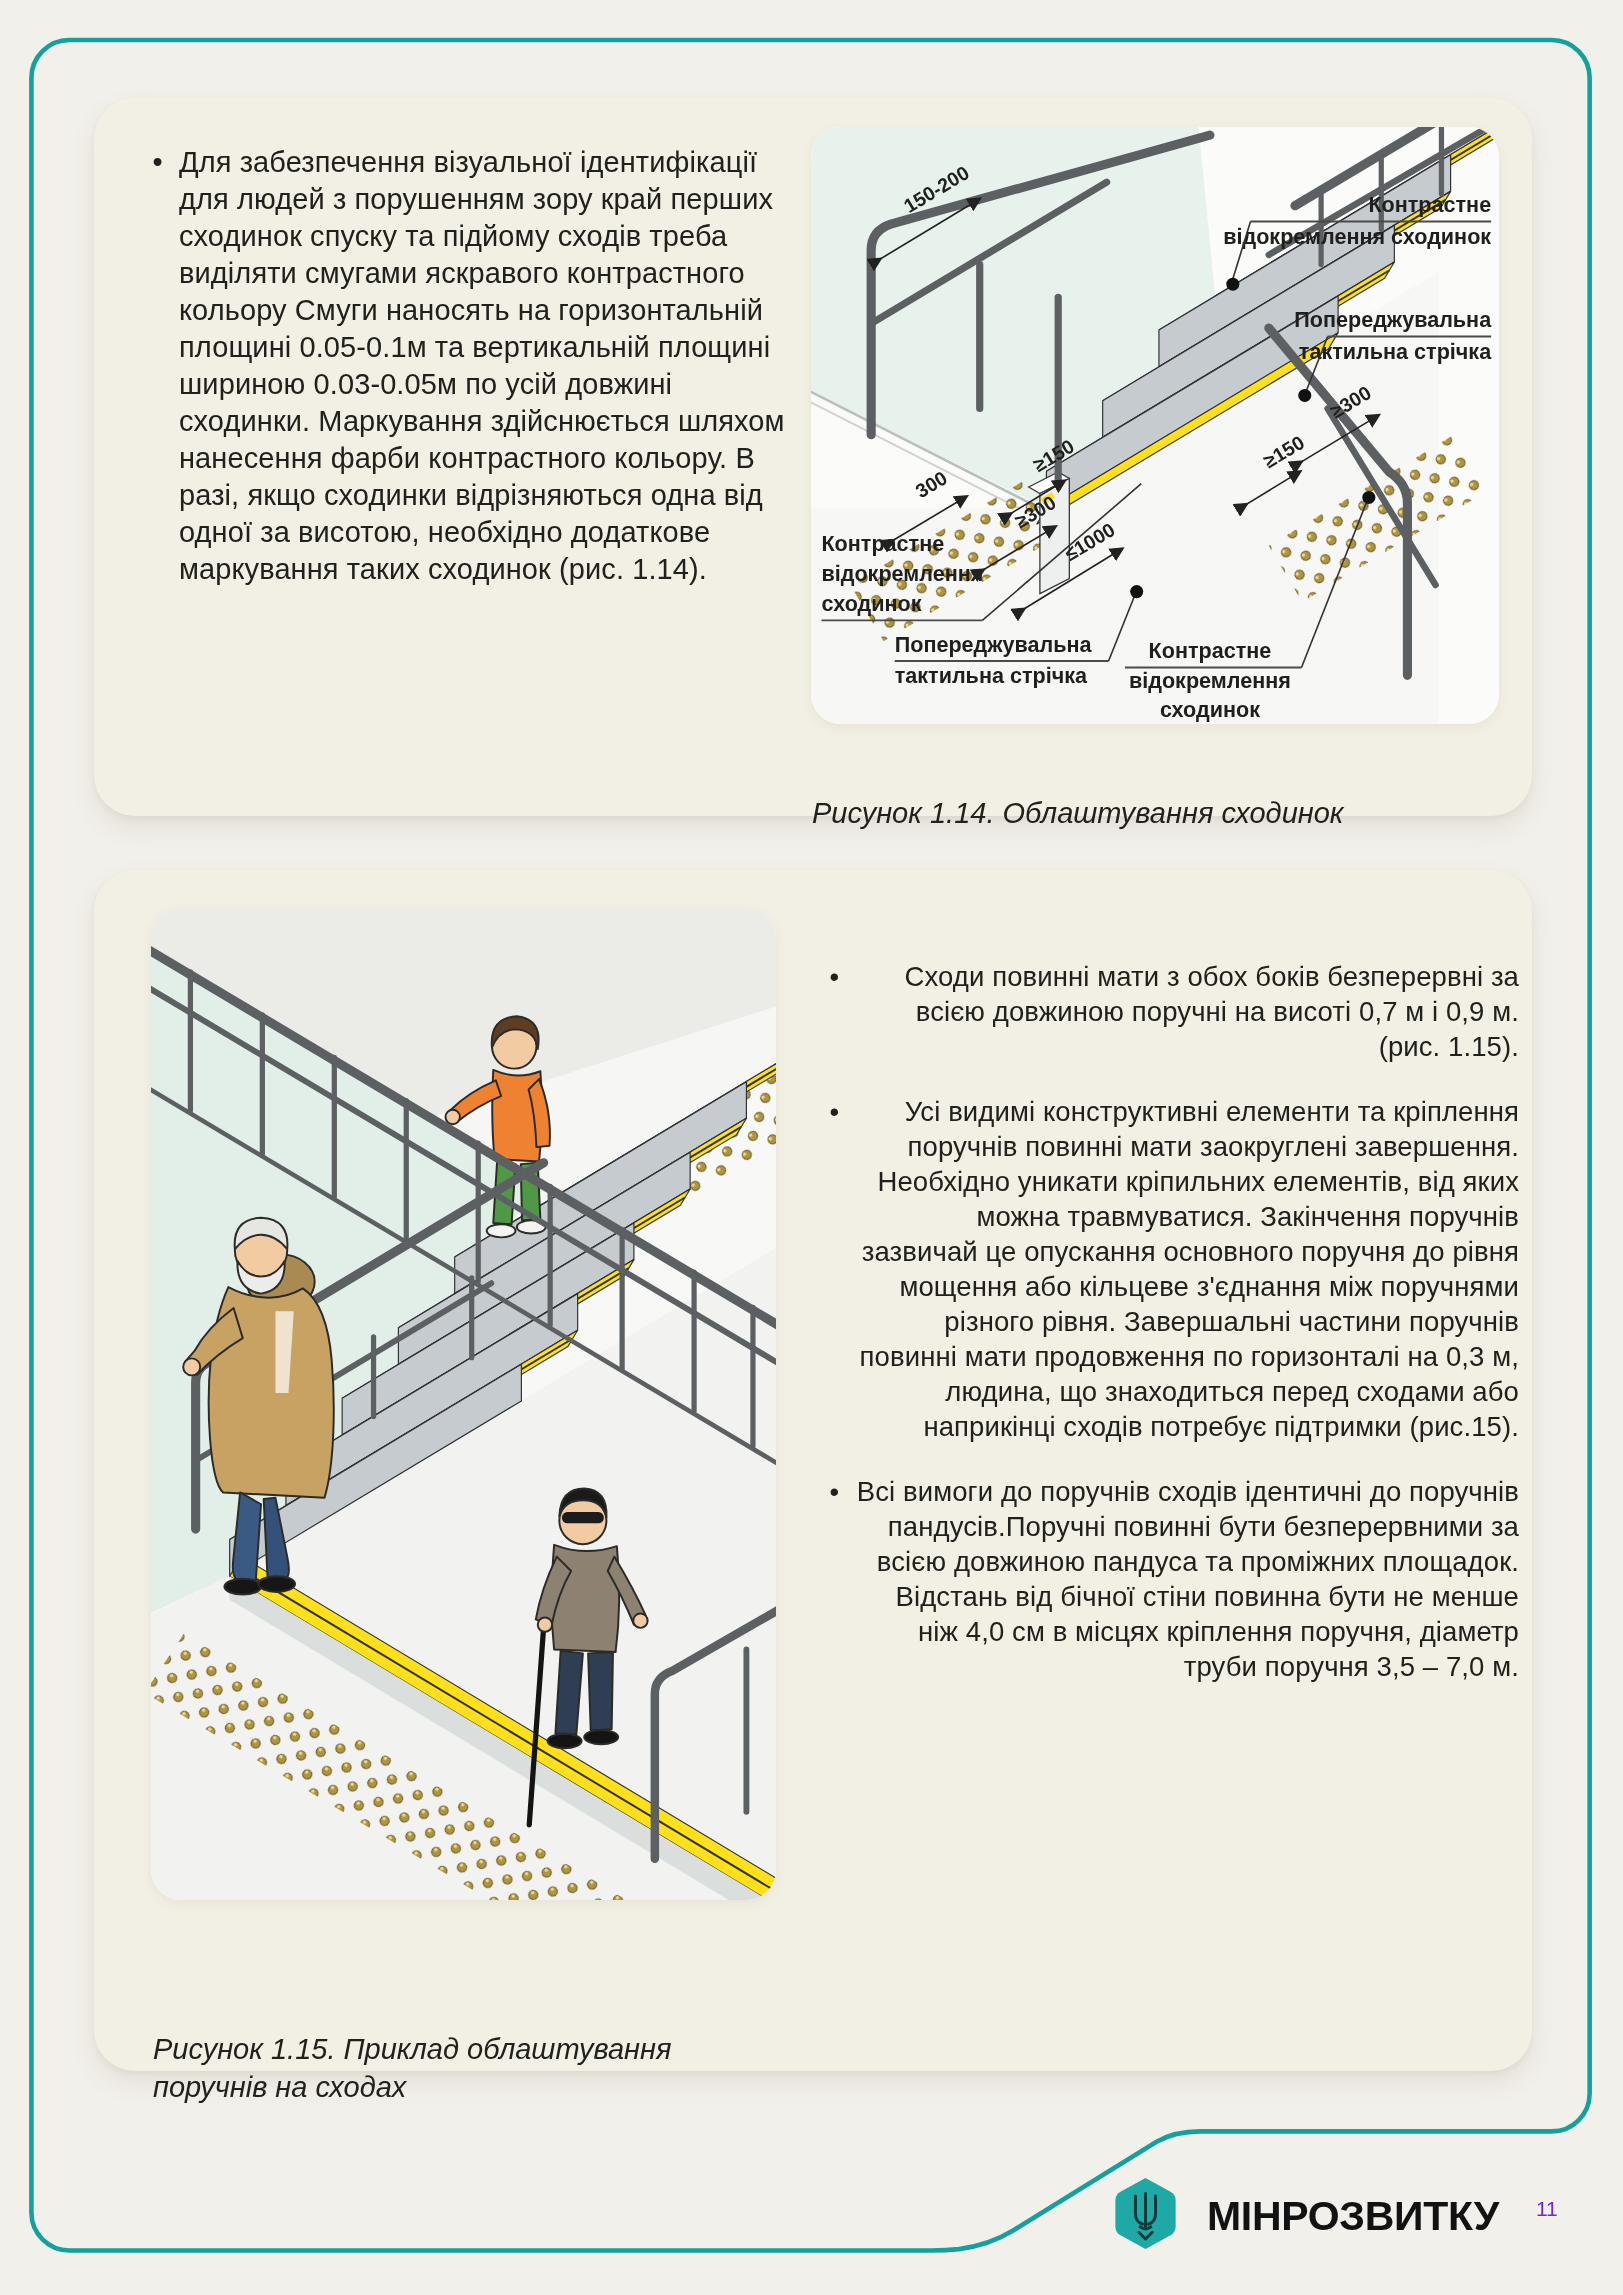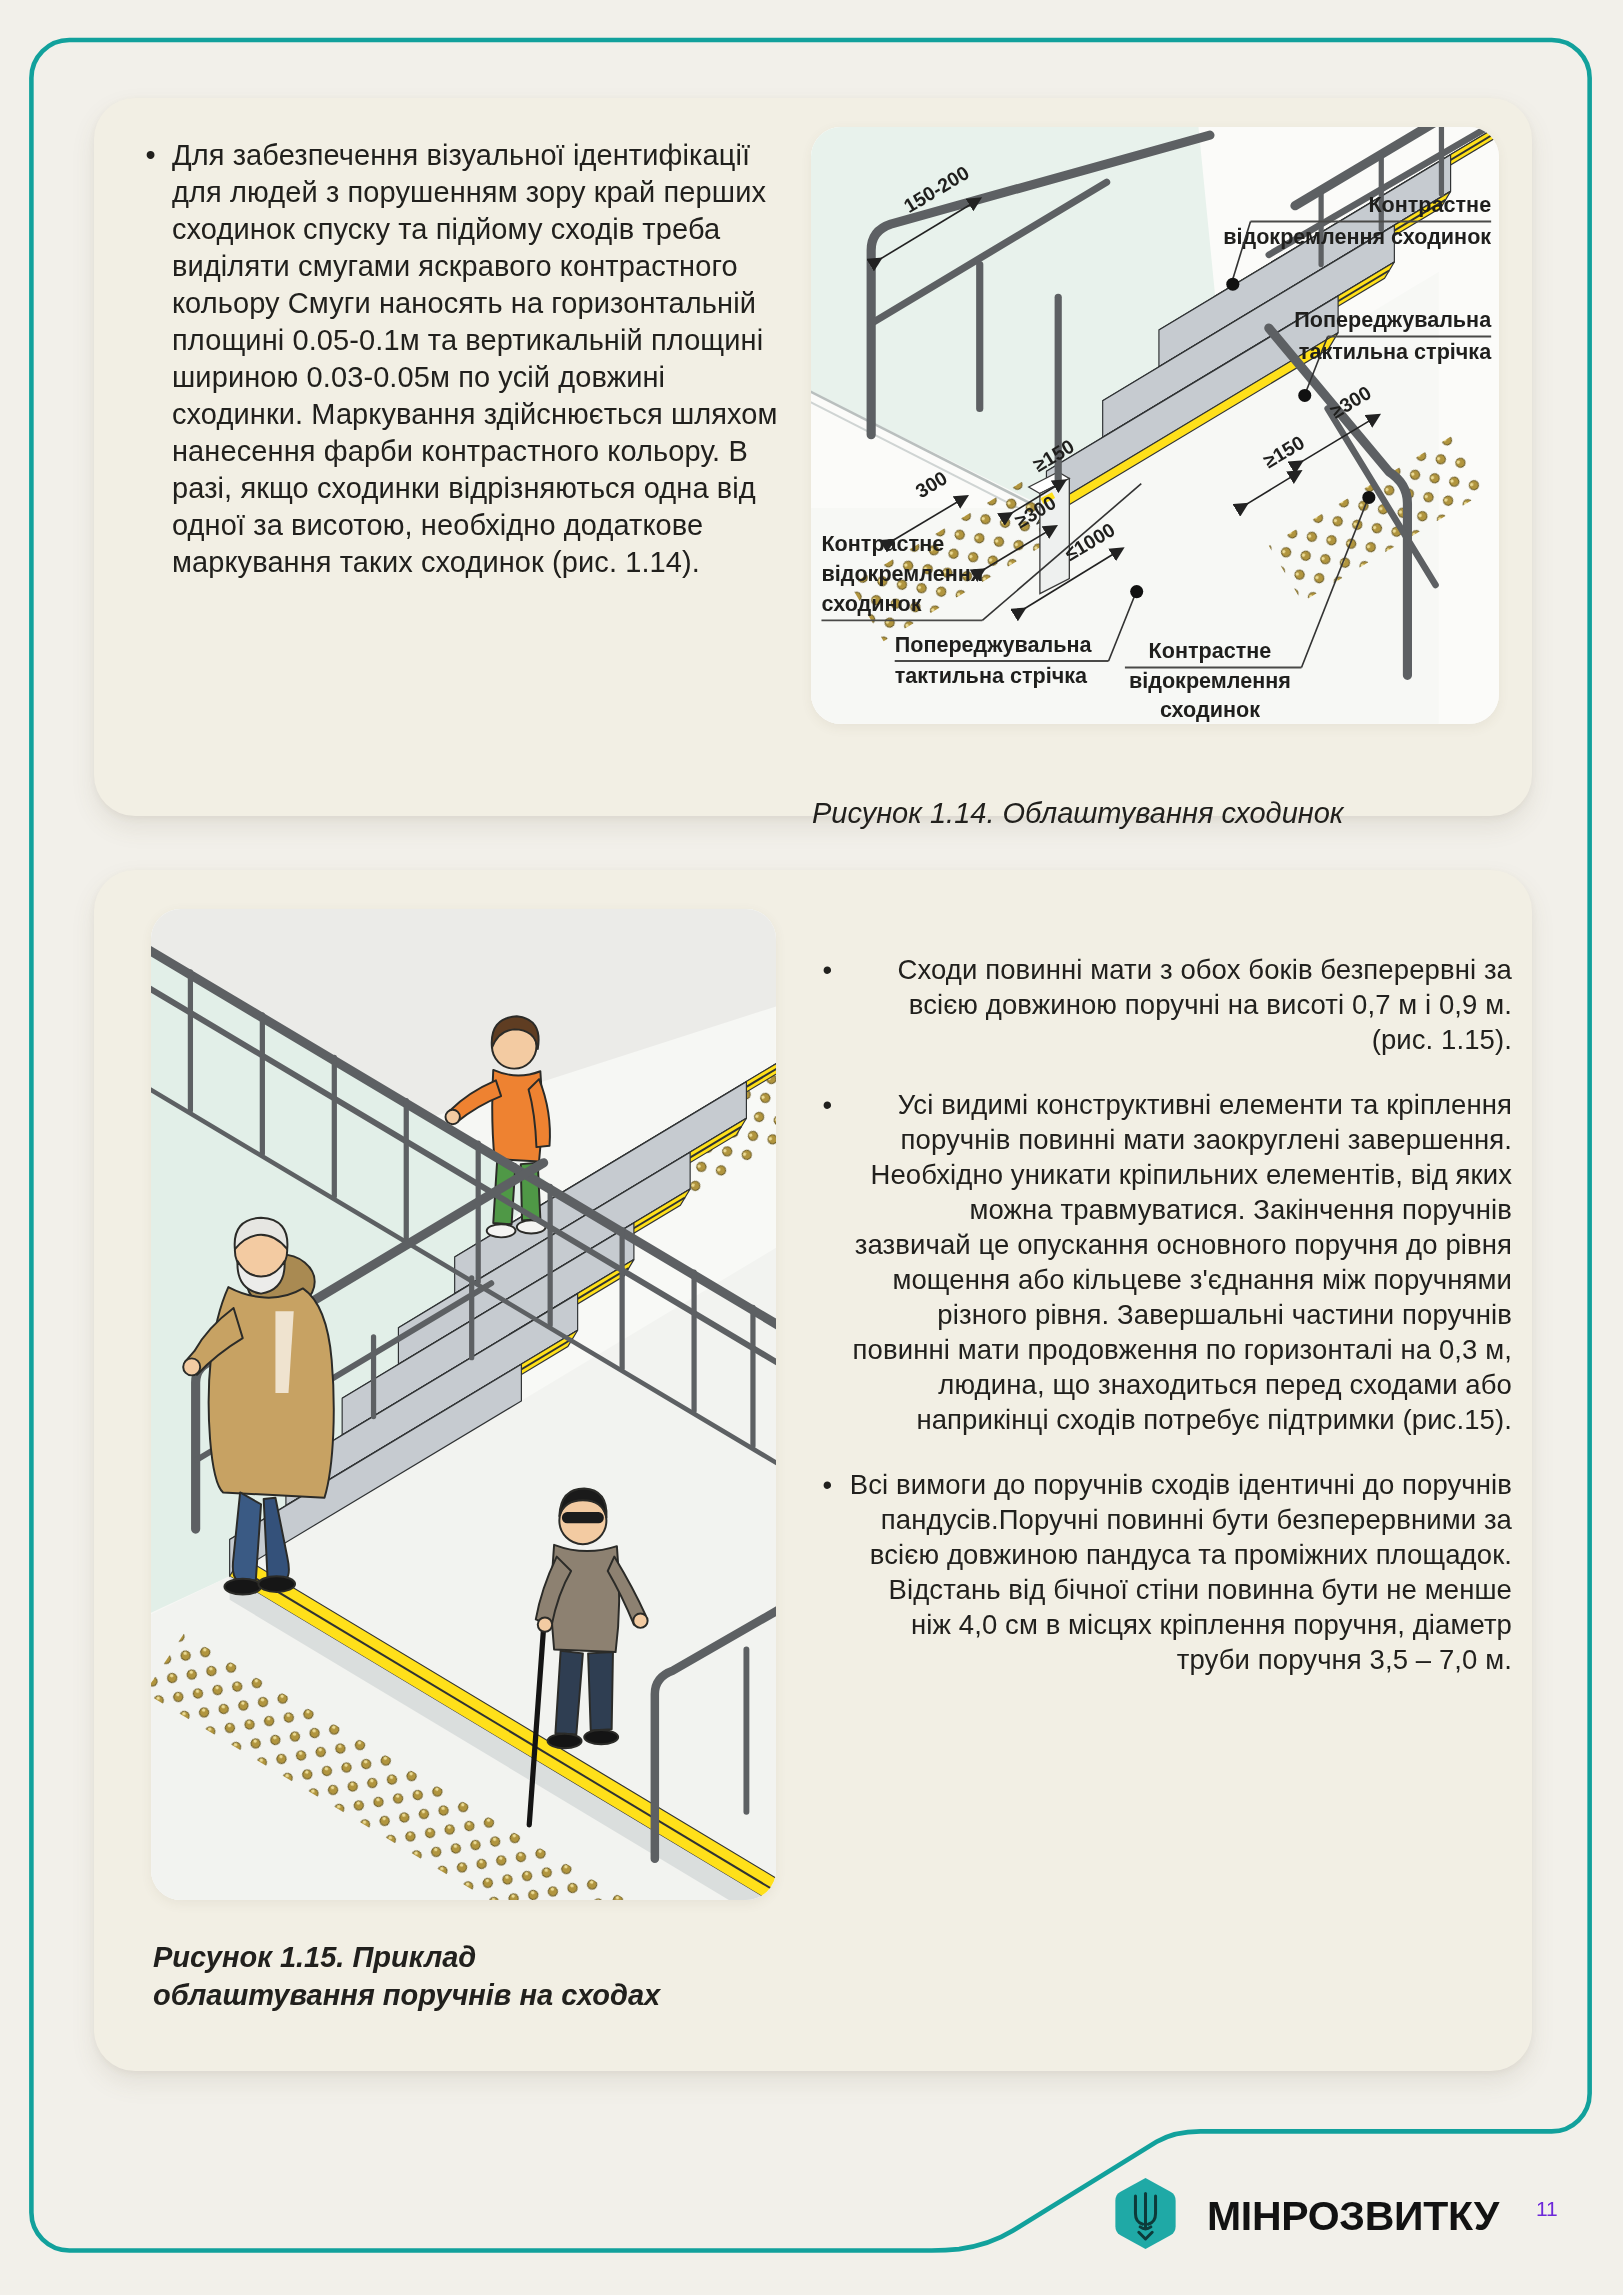--- a/index.html
+++ b/index.html
@@ -9,21 +9,21 @@
   }
   .abs{position:absolute;}
   .card{
     position:absolute;background:#f2efe4;border-radius:41px;
     box-shadow:0 11.8px 25px rgba(95,88,60,.10),0 2.6px 6.5px rgba(95,88,60,.06);
   }
   .figbox{
     position:absolute;background:#fcfcfa;border-radius:30px;overflow:hidden;
     box-shadow:0 3.9px 11.8px rgba(95,88,60,.07);
   }
-  .bullets{list-style:none;margin:5px;padding:0;}
+  .bullets{list-style:none;margin:12px;padding:0;}
   .bullets li{position:relative;padding-left:29px;margin:0 0 30px 0;}
   .bullets li::before{content:"•";position:absolute;left:2.6px;top:0;}
   .txt1{font-size:29px;line-height:37px;letter-spacing:0.1px;}
   .txt2{font-size:27.5px;line-height:35px;letter-spacing:0.1px;text-align:right;}
   .caption{font-style:italic;font-size:29px;line-height:38px;font-weight:500;color:#21201d;margin-top:48px;}
   .brand{font-size:41px;font-weight:800;letter-spacing:-0.3px;color:#121212;}
   .pagenum{font-size:21px;color:#6d28d9;}
   svg text{font-family:"Liberation Sans",sans-serif;}
   .figlbl{font-size:33px;font-weight:600;fill:#1f1f1d;}
   .figdim{font-size:30px;font-weight:600;fill:#1f1f1d;}
@@ -285,21 +285,21 @@
         <path d="M 148,110 Q 178,160 196,200 L 178,214 Q 160,170 138,132 Z" fill="#8d8171"></path>
         <circle cx="188" cy="208" r="11" fill="#f3cba2"></circle>
         <path d="M 66,254 L 58,380 L 90,382 L 100,258 Z" fill="#2f3e52"></path>
         <path d="M 108,258 L 112,376 L 144,374 L 146,256 Z" fill="#2f3e52"></path>
         <ellipse cx="72" cy="392" rx="26" ry="11" fill="#141414"></ellipse>
         <ellipse cx="128" cy="386" rx="26" ry="11" fill="#141414"></ellipse>
       </g>
     </svg>
   </div>
 
-  <div class="caption" style="position:absolute;left:59px;top:1020px;width:543px;font-weight:bold;">Рисунок 1.15. Приклад облаштування поручнів на сходах</div>
+  <div class="caption" style="position:absolute;left:59px;top:1112px;width:543px;">Рисунок 1.15. Приклад облаштування поручнів на сходах</div>
 
   <ul class="bullets txt2" style="position:absolute;left:721px;top:77px;width:692px;">
     <li>Сходи повинні мати з обох боків безперервні за всією довжиною поручні на висоті 0,7 м і 0,9 м. (рис. 1.15).</li>
     <li>Усі видимі конструктивні елементи та кріплення поручнів повинні мати заокруглені завершення. Необхідно уникати кріпильних елементів, від яких можна  травмуватися. Закінчення поручнів зазвичай це опускання основного поручня до рівня мощення або кільцеве з'єднання між поручнями різного рівня. Завершальні частини поручнів повинні мати продовження по горизонталі на 0,3 м, людина, що знаходиться перед сходами або наприкінці сходів потребує підтримки (рис.15).</li>
     <li>Всі вимоги до поручнів сходів ідентичні до поручнів пандусів.Поручні повинні бути безперервними за всією довжиною пандуса та проміжних площадок. Відстань від бічної стіни повинна бути не менше ніж 4,0 см в місцях кріплення поручня, діаметр труби поручня 3,5 – 7,0 м.</li>
   </ul>
 </div>
 
 <svg class="abs" style="left:1112px;top:2176px;" width="67" height="75" viewBox="0 0 100 112">
   <path d="M50,3 L88,24 Q95,28 95,37 V75 Q95,84 88,88 L50,109 L12,88 Q5,84 5,75 V37 Q5,28 12,24 Z" fill="#1fa9a6"></path>

